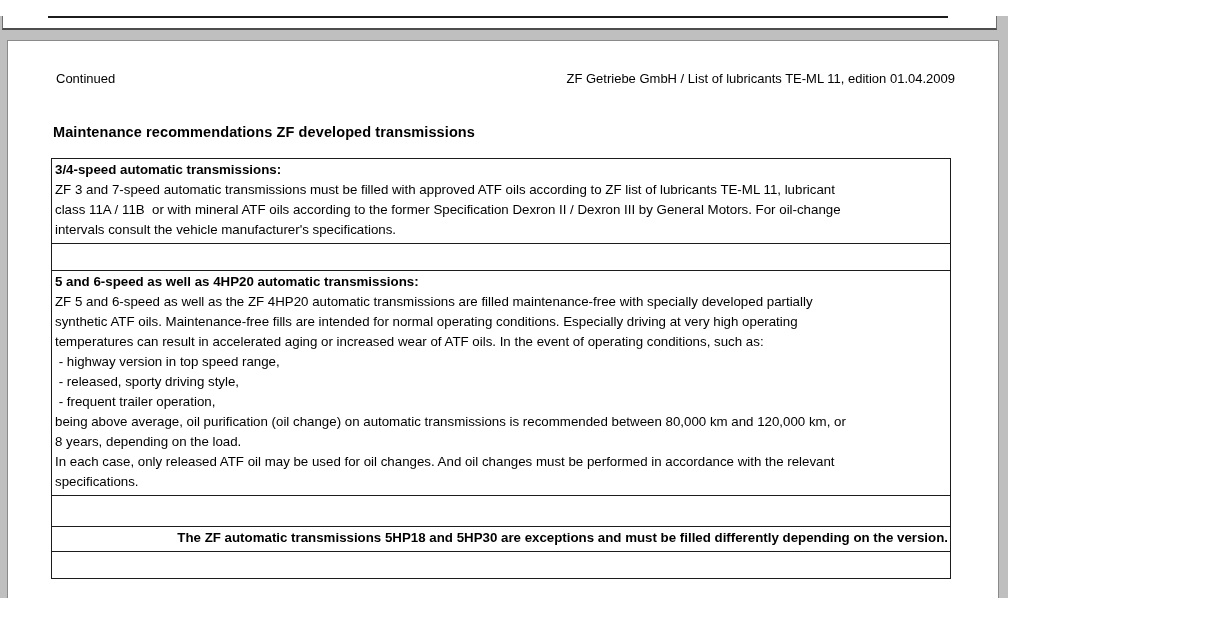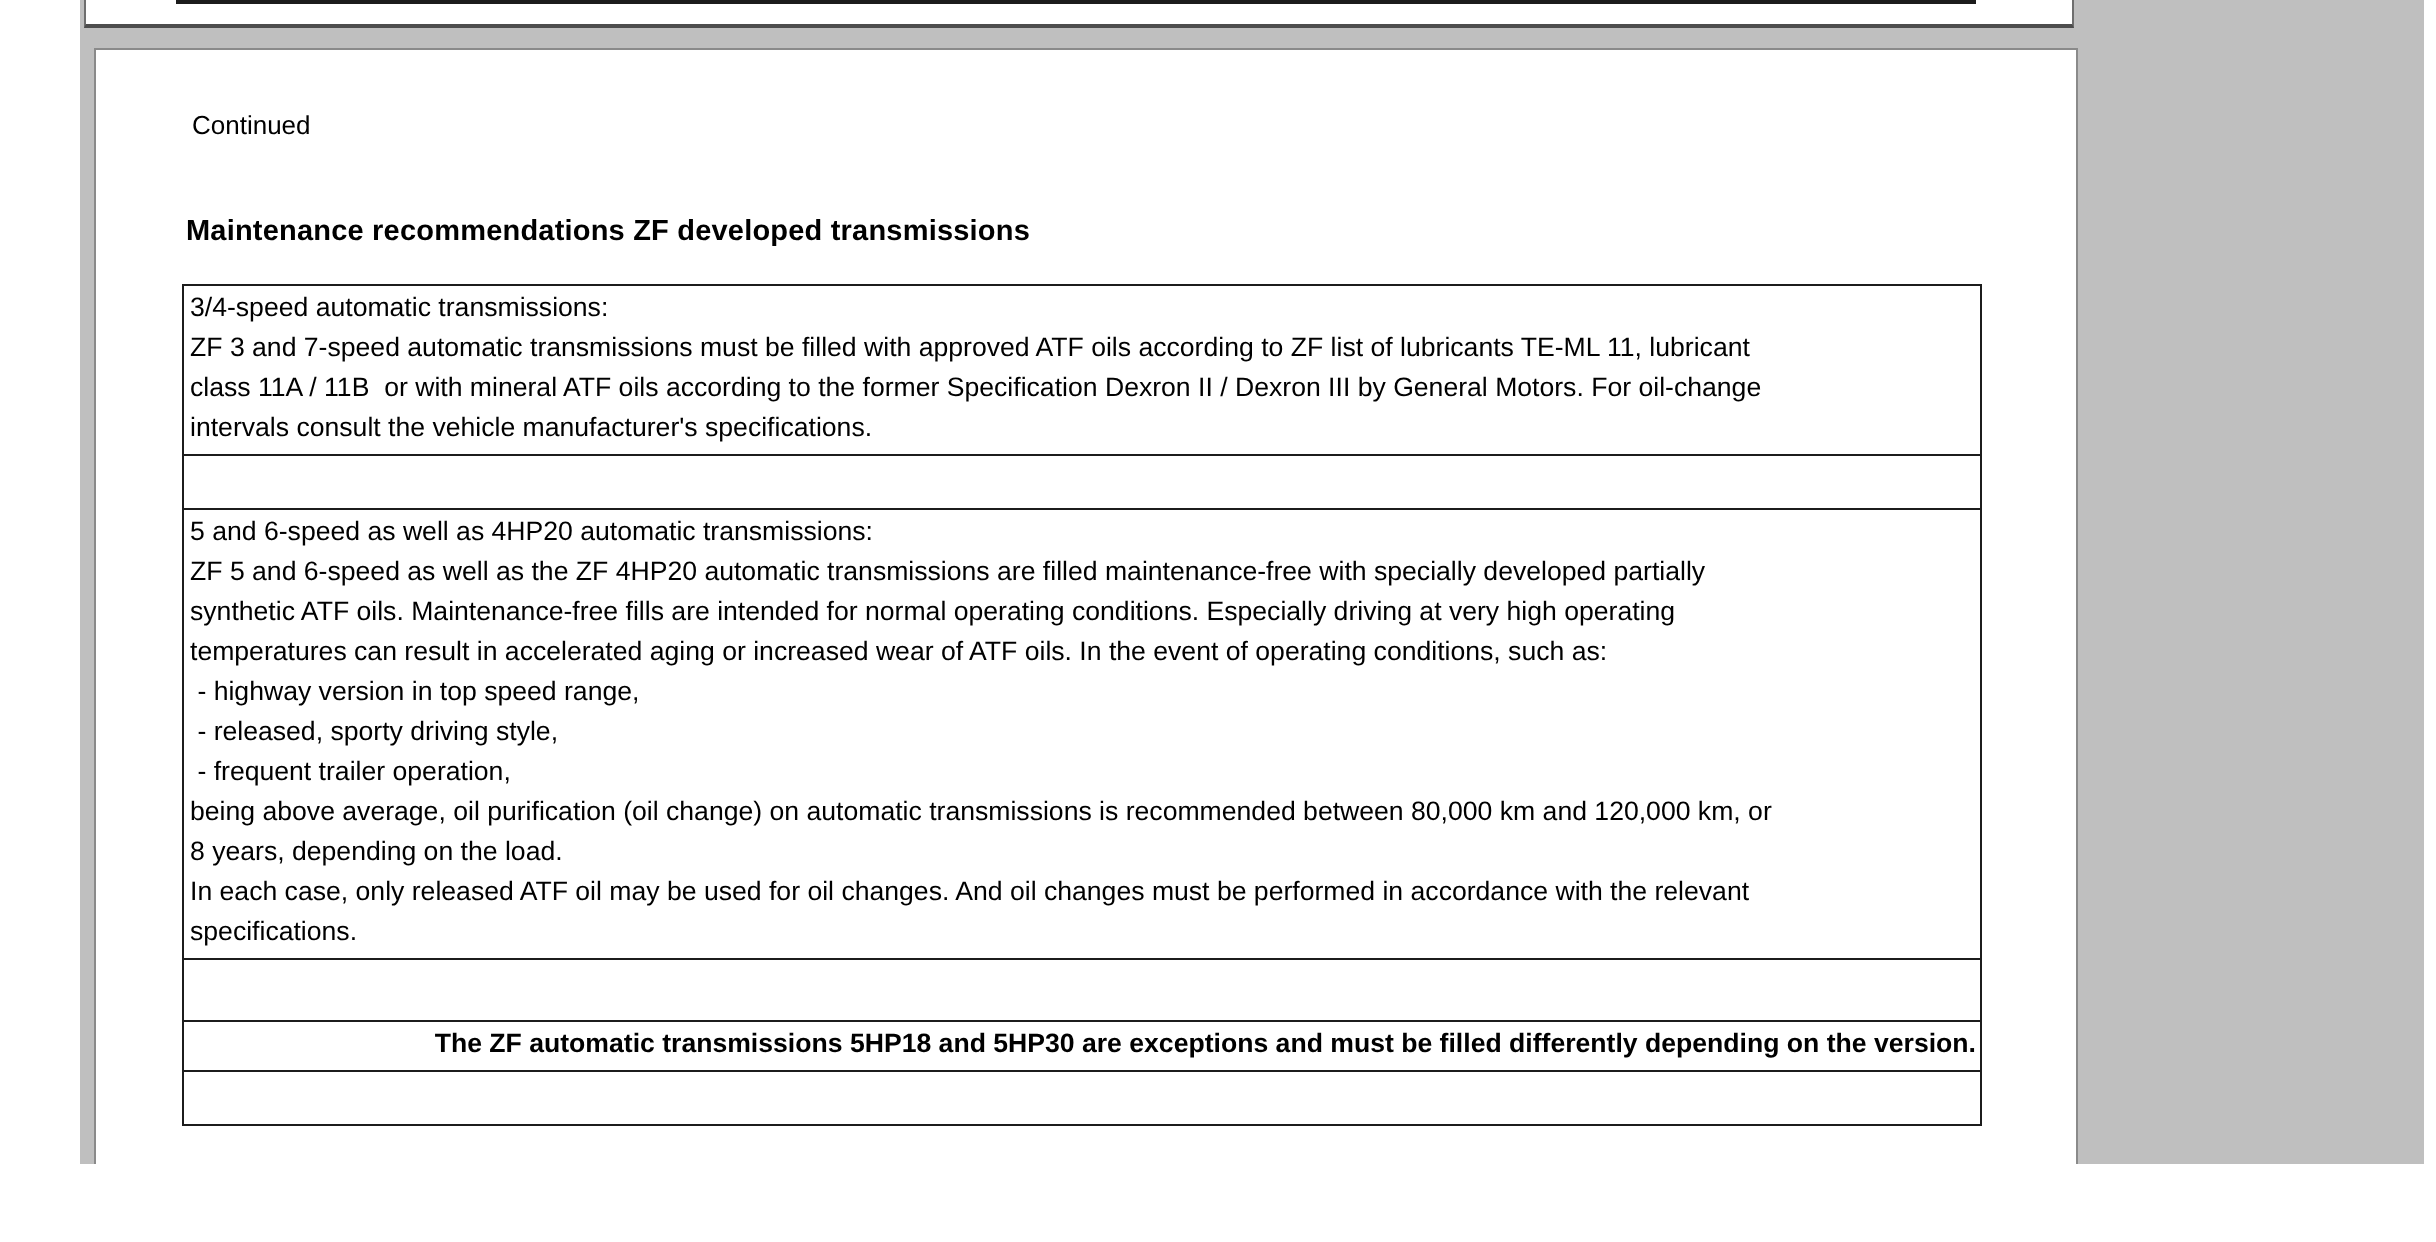--- a/index.html
+++ b/index.html
@@ -6,25 +6,24 @@
   body{
     width:1218px;height:621px;
     background:#ffffff;
     font-family:"Liberation Sans","DejaVu Sans",sans-serif;
     color:#000;
     overflow:hidden;
     position:relative;
   }
   
   .viewer{
-    position:absolute;left:0;top:0;
-    width:1172px;height:582px;
+    position:absolute;left:0;top:16px;
+    width:1008px;height:582px;
     background:#bfbfbf;
     overflow:hidden;
-    margin-left:40px;
   }
   
   .page-prev{
     position:absolute;left:2px;top:0;
     width:993px;height:12px;
     background:#ffffff;
     border-left:1px solid #6e6e6e;
     border-right:1px solid #6e6e6e;
     border-bottom:2px solid #4d4d4d;
   }
@@ -57,37 +56,38 @@
   }
   table.doc-table td{
     border:1px solid #1c1c1c;
     padding:1px 2px 3px 3px;
     vertical-align:top;
     font-size:13.3px;
     line-height:20px;
   }
   td.spacer{height:22px;padding:0;}
   td.spacer.sp-1{height:26px;}
-  .cell-heading{font-weight:normal;white-space:pre;}
+  .cell-heading{font-weight:bold;white-space:pre;}
   .line{white-space:pre-wrap;}
   td.bold-row .line{font-weight:bold;text-align:right;}
 </style>
 </head>
 <body>
 
 <div class="viewer">
 
   <div class="page-prev">
     <div class="prev-table-edge"></div>
   </div>
 
   <div class="page">
 
     <div class="page-header">
       <span>Continued</span>
+      <span>ZF Getriebe GmbH / List of lubricants TE-ML 11, edition 01.04.2009</span>
     </div>
 
     <div class="page-title">Maintenance recommendations ZF developed transmissions</div>
 
     <table class="doc-table">
       <tbody id="doc-table-body">
           <tr>
             <td>
               <div class="cell-heading">3/4-speed automatic transmissions:</div>
               <div class="line">ZF 3 and 7-speed automatic transmissions must be filled with approved ATF oils according to ZF list of lubricants TE-ML 11, lubricant</div>

